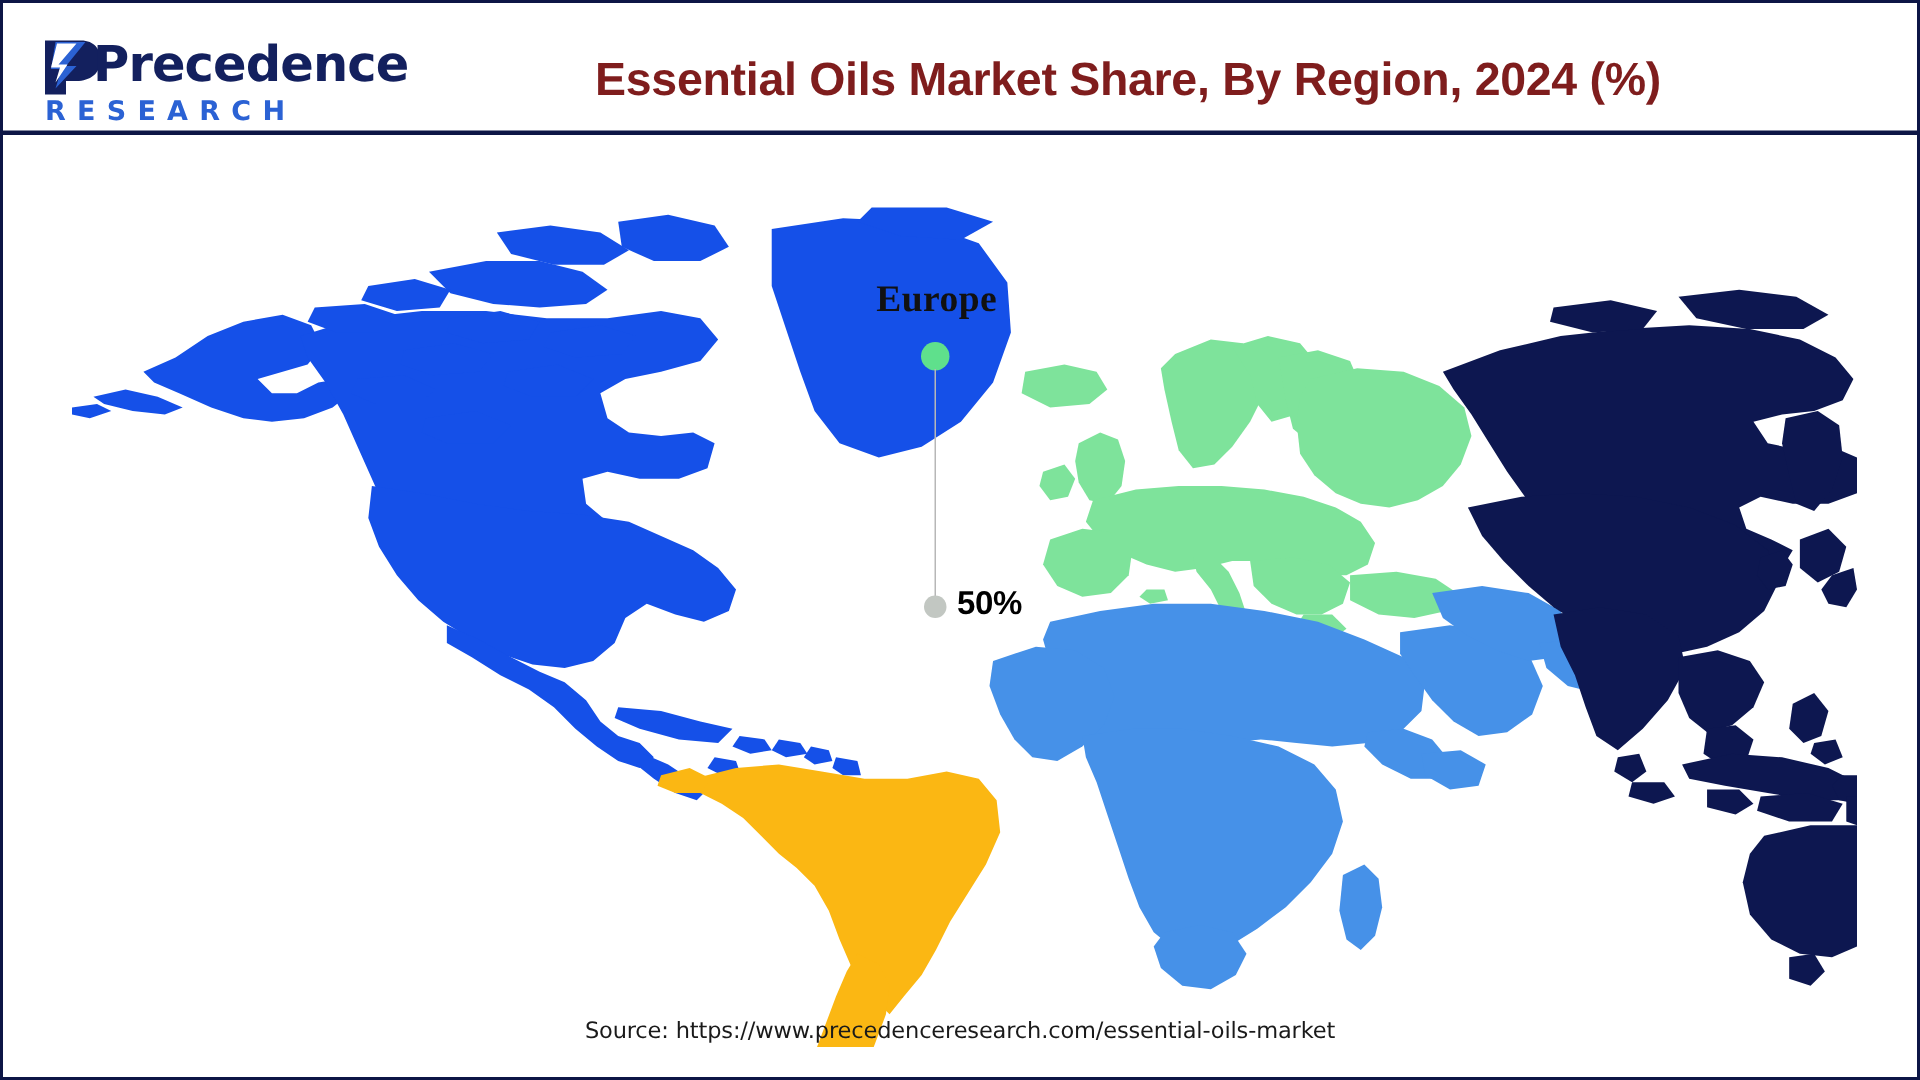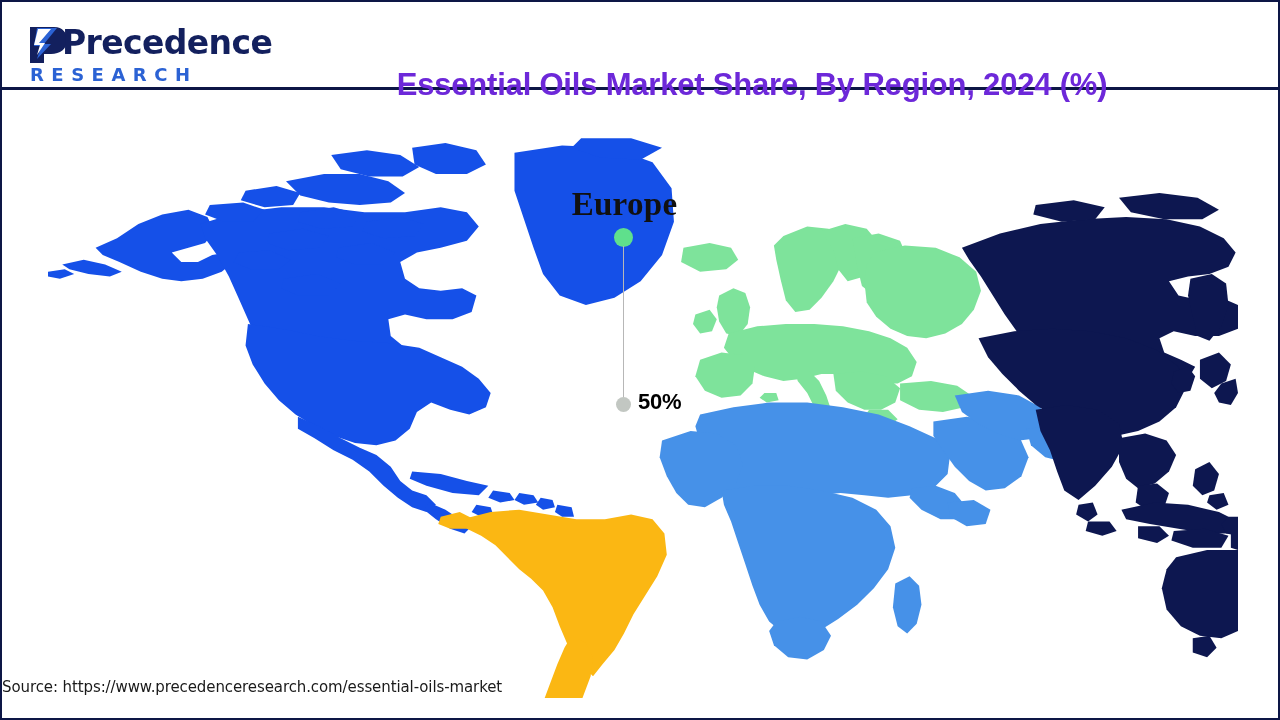--- a/index.html
+++ b/index.html
@@ -74,24 +74,23 @@
     left: 240px;
     top: 0;
     width: 1020px;
     height: 102px;
     display: flex;
     align-items: center;
     justify-content: center;
     font-family: "Liberation Sans", sans-serif;
     font-size: 31px;
     font-weight: bold;
-    color: #6d28d9;
+    color: #7f1d1d;
     letter-spacing: -0.2px;
     text-align: center;
-    margin-top: 32px;
   }
 
   
   #map-area {
     position: absolute;
     left: 0;
     top: 106px;
     width: 1276px;
     height: 610px;
     background: #ffffff;
@@ -111,21 +110,21 @@
     width: 100%; height: 100%;
     pointer-events: none;
   }
   #callout-label {
     position: absolute;
     left: 545px;
     top: 78px;
     width: 155px;
     text-align: center;
     font-family: "Liberation Serif", serif;
-    font-size: 33px;
+    font-size: 25px;
     font-weight: bold;
     color: #111111;
     letter-spacing: 0.3px;
   }
   #callout-dot {
     position: absolute;
     left: 612px;
     top: 120px;
     width: 19px;
     height: 19px;
@@ -159,21 +158,21 @@
     color: #000000;
     letter-spacing: -0.2px;
   }
 
   
   #source {
     position: absolute;
     left: 0;
     bottom: 22px;
     width: 100%;
-    text-align: left;
+    text-align: center;
     font-family: "DejaVu Sans", sans-serif;
     font-size: 15px;
     color: #1a1a1a;
     letter-spacing: -0.1px;
   }
 </style>
 </head>
 <body>
 
 <div id="page">

